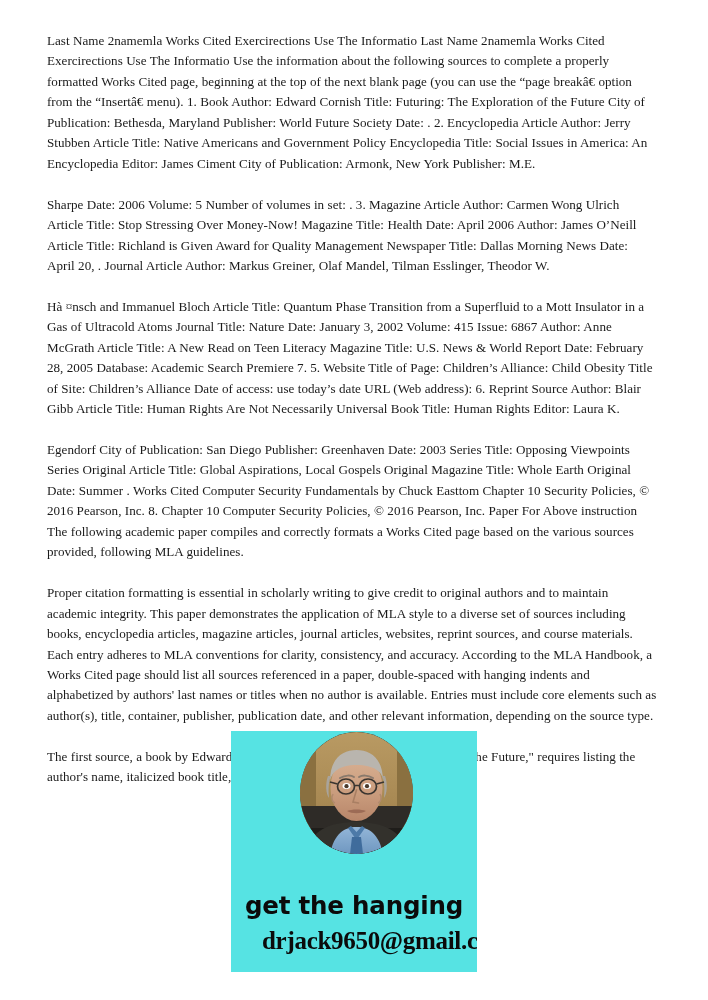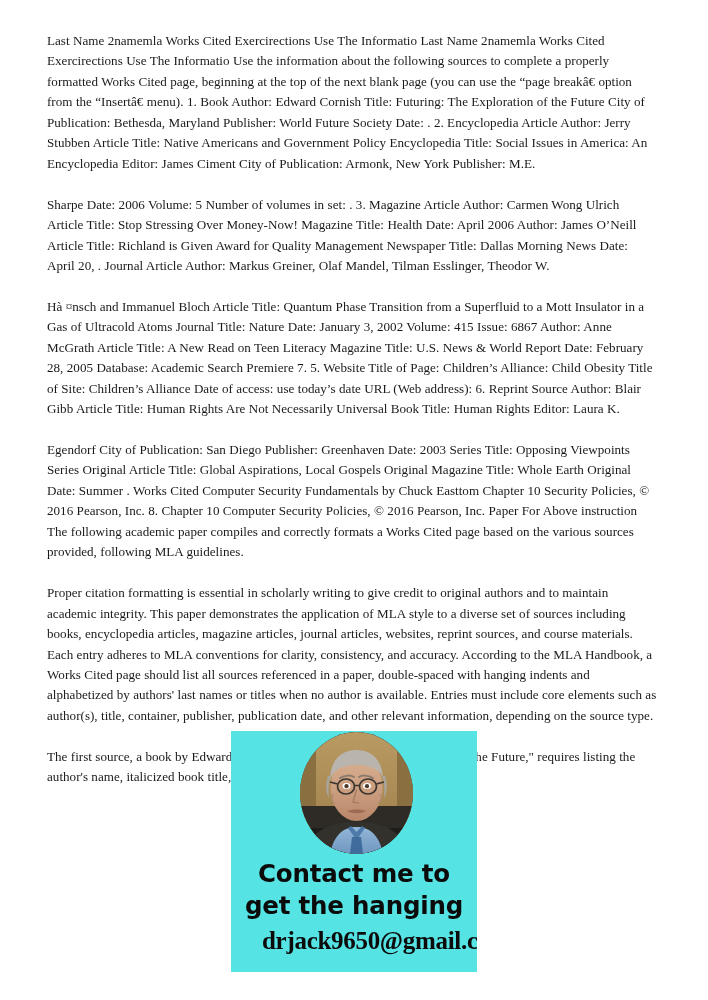--- a/index.html
+++ b/index.html
@@ -156,19 +156,18 @@
             <path d="M76.5 52 L84 50"></path>
           </g>
           <path d="M56.5 58 L53 70 L58.5 71" stroke="#a97f63" stroke-width="1.6" fill="none" stroke-linecap="round"></path>
           <path d="M47 79 C52 77 61 77 66 79 C61 82 52 82 47 79 Z" fill="#9c6b55"></path>
           <path d="M33 62 C31 66 32 70 35 71" stroke="#b08a6e" stroke-width="1.5" fill="none"></path>
           <path d="M80 62 C82 66 81 70 78 71" stroke="#b08a6e" stroke-width="1.5" fill="none"></path>
         </g>
       </svg>
     </div>
 
-    <div class="ov-line ov-sans" id="ov-line1">Contact me to</div>
     <div class="ov-line ov-sans" id="ov-line2">get the hanging</div>
     <div class="ov-line" id="ov-email">drjack9650@gmail.com</div>
 
   </div>
 
 </div>
 
 </body></html>

